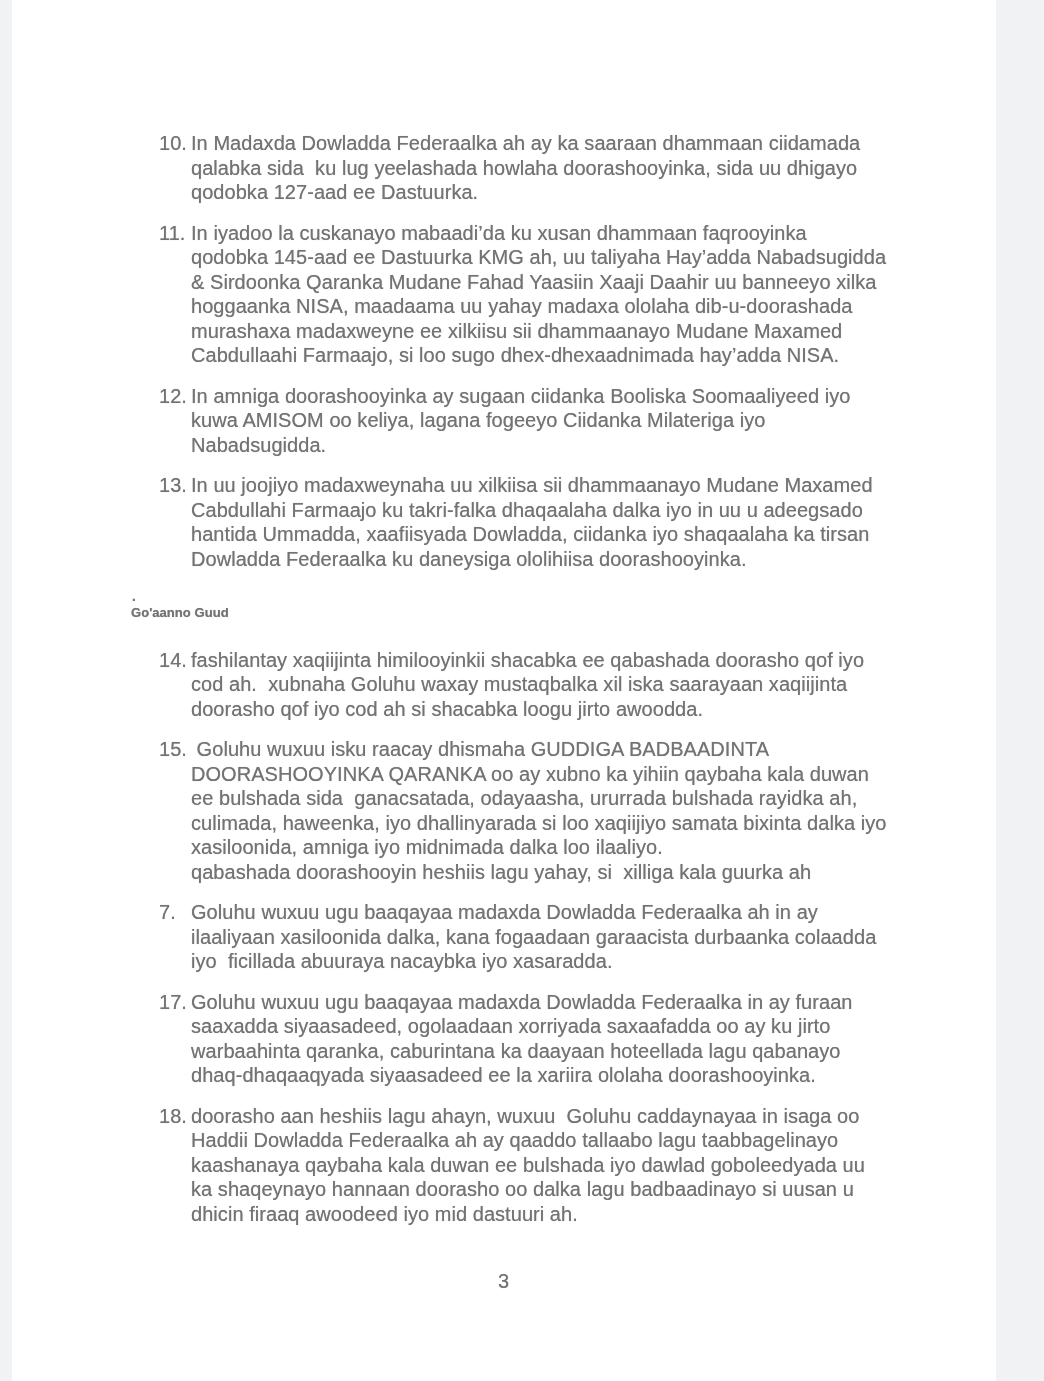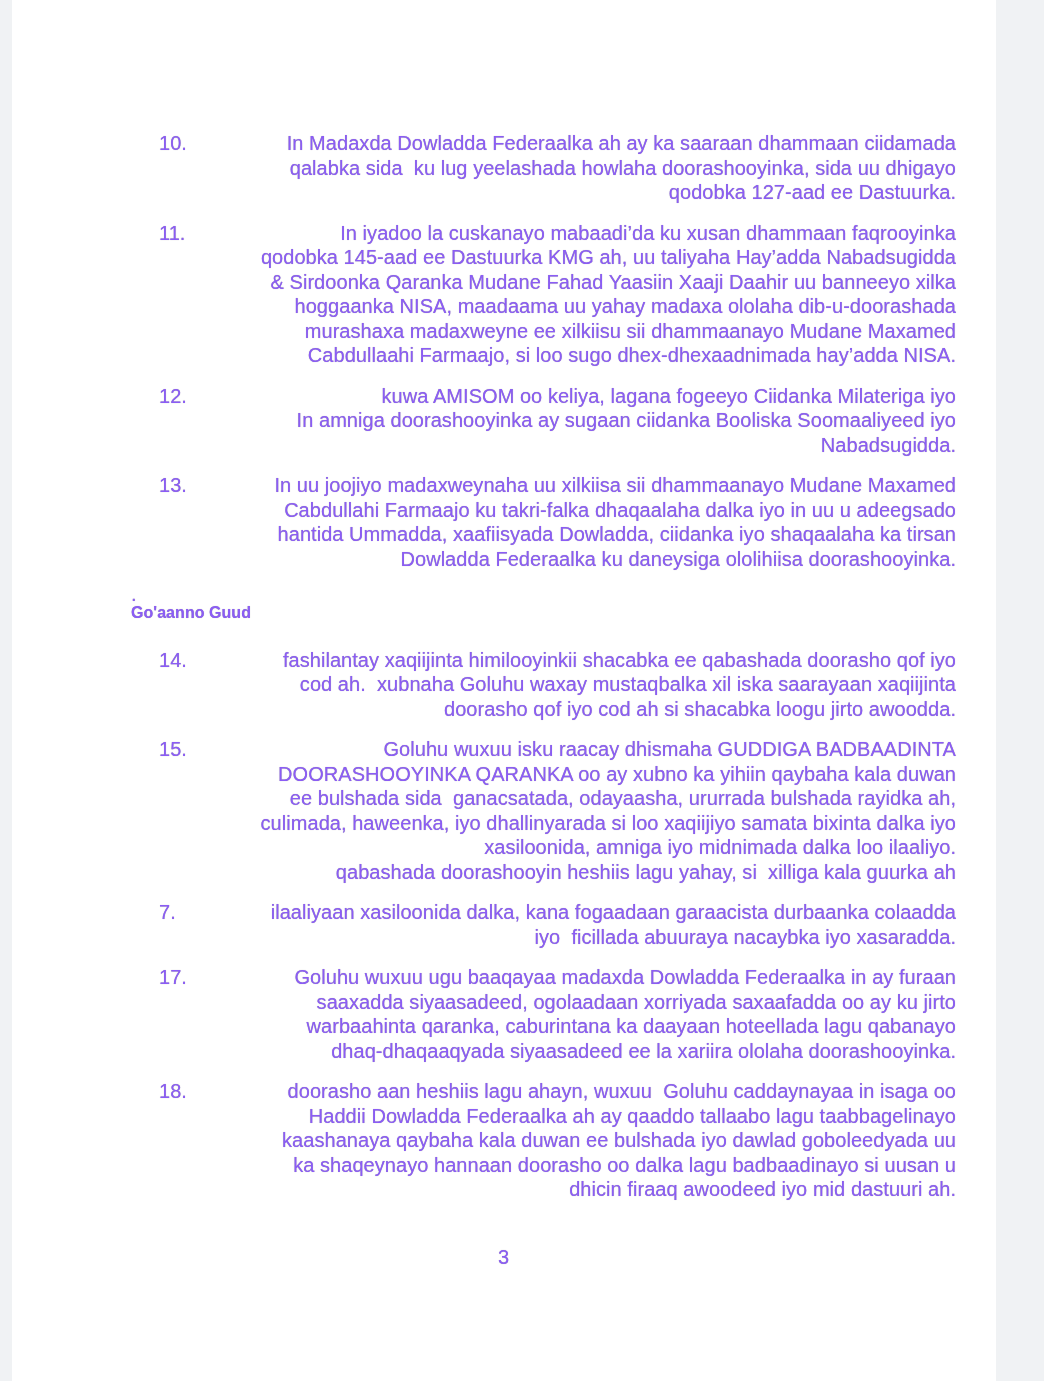--- a/index.html
+++ b/index.html
@@ -17,49 +17,48 @@
   .page {
     position: absolute;
     left: 12px;
     top: 0;
     width: 984px;
     height: 1381px;
     background: #ffffff;
   }
   .content {
     padding: 131px 40px 0 119px;
-    color: #8b5cf6;
+    color: #737373;
     font-size: 20px;
     line-height: 24.5px;
     letter-spacing: 0.05px;
     text-shadow: 0 0 0.7px rgba(25,25,25,0.45);
   }
   .list-item {
     display: flex;
     margin: 0 0 16px 28px;
   }
   .list-item .num {
     flex: 0 0 32px;
     white-space: pre;
   }
   .list-item .text {
     flex: 1 1 auto;
-    text-align: right;
   }
   .text-line {
     display: block;
     white-space: pre;
   }
   .stray-period {
     height: 14px;
     line-height: 14px;
     margin: 0;
   }
   .section-heading {
-    font-size: 16px;
+    font-size: 13px;
     font-weight: bold;
     line-height: 24.5px;
     margin: 0 0 22px 0;
   }
   .page-number {
     margin-top: 43px;
     padding-left: 367px;
     white-space: pre;
   }
 </style>
@@ -87,22 +86,22 @@
             <span class="text-line">&amp; Sirdoonka Qaranka Mudane Fahad Yaasiin Xaaji Daahir uu banneeyo xilka</span>
             <span class="text-line">hoggaanka NISA, maadaama uu yahay madaxa ololaha dib-u-doorashada</span>
             <span class="text-line">murashaxa madaxweyne ee xilkiisu sii dhammaanayo Mudane Maxamed</span>
             <span class="text-line">Cabdullaahi Farmaajo, si loo sugo dhex-dhexaadnimada hay’adda NISA.</span>
           </span>
   </div>
 
   <div class="list-item">
     <span class="num">12.</span>
     <span class="text">
+            <span class="text-line">In amniga doorashooyinka ay sugaan ciidanka Booliska Soomaaliyeed iyo</span>
             <span class="text-line">kuwa AMISOM oo keliya, lagana fogeeyo Ciidanka Milateriga iyo</span>
-            <span class="text-line">In amniga doorashooyinka ay sugaan ciidanka Booliska Soomaaliyeed iyo</span>
             <span class="text-line">Nabadsugidda.</span>
           </span>
   </div>
 
   <div class="list-item">
     <span class="num">13.</span>
     <span class="text">
             <span class="text-line">In uu joojiyo madaxweynaha uu xilkiisa sii dhammaanayo Mudane Maxamed</span>
             <span class="text-line">Cabdullahi Farmaajo ku takri-falka dhaqaalaha dalka iyo in uu u adeegsado</span>
             <span class="text-line">hantida Ummadda, xaafiisyada Dowladda, ciidanka iyo shaqaalaha ka tirsan</span>
@@ -133,20 +132,21 @@
             <span class="text-line">ee bulshada sida  ganacsatada, odayaasha, ururrada bulshada rayidka ah,</span>
             <span class="text-line">culimada, haweenka, iyo dhallinyarada si loo xaqiijiyo samata bixinta dalka iyo</span>
             <span class="text-line">xasiloonida, amniga iyo midnimada dalka loo ilaaliyo.</span>
             <span class="text-line">qabashada doorashooyin heshiis lagu yahay, si  xilliga kala guurka ah</span>
           </span>
   </div>
 
   <div class="list-item">
     <span class="num">7.</span>
     <span class="text">
+            <span class="text-line">Goluhu wuxuu ugu baaqayaa madaxda Dowladda Federaalka ah in ay</span>
             <span class="text-line">ilaaliyaan xasiloonida dalka, kana fogaadaan garaacista durbaanka colaadda</span>
             <span class="text-line">iyo  ficillada abuuraya nacaybka iyo xasaradda.</span>
           </span>
   </div>
 
   <div class="list-item">
     <span class="num">17.</span>
     <span class="text">
             <span class="text-line">Goluhu wuxuu ugu baaqayaa madaxda Dowladda Federaalka in ay furaan</span>
             <span class="text-line">saaxadda siyaasadeed, ogolaadaan xorriyada saxaafadda oo ay ku jirto</span>

